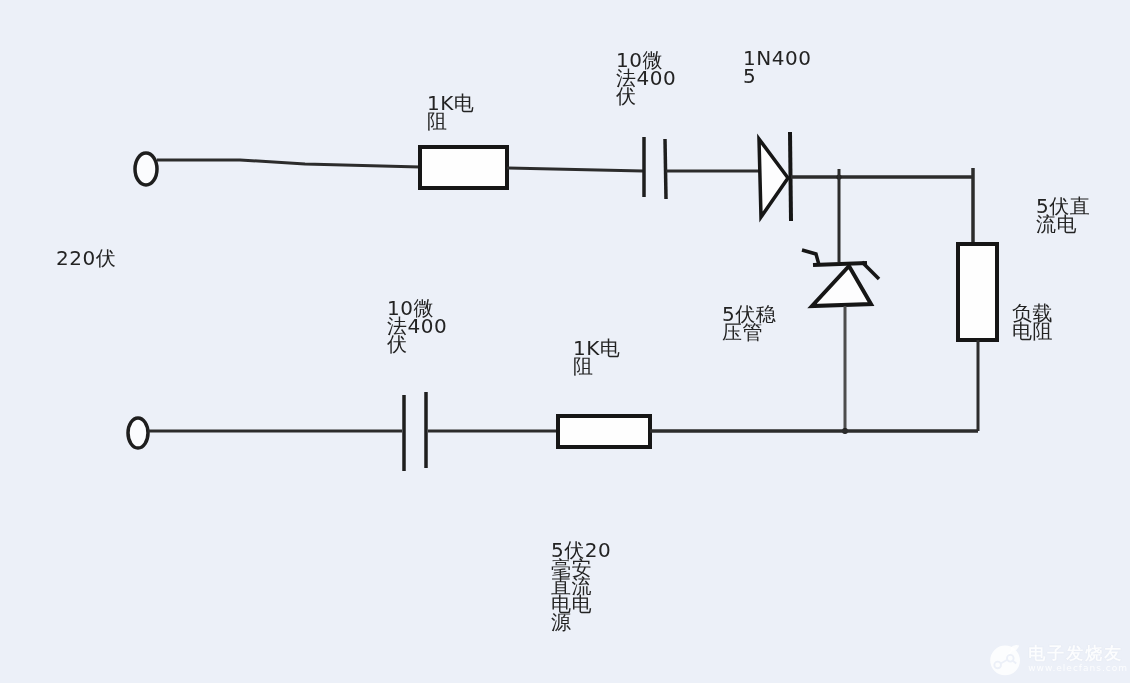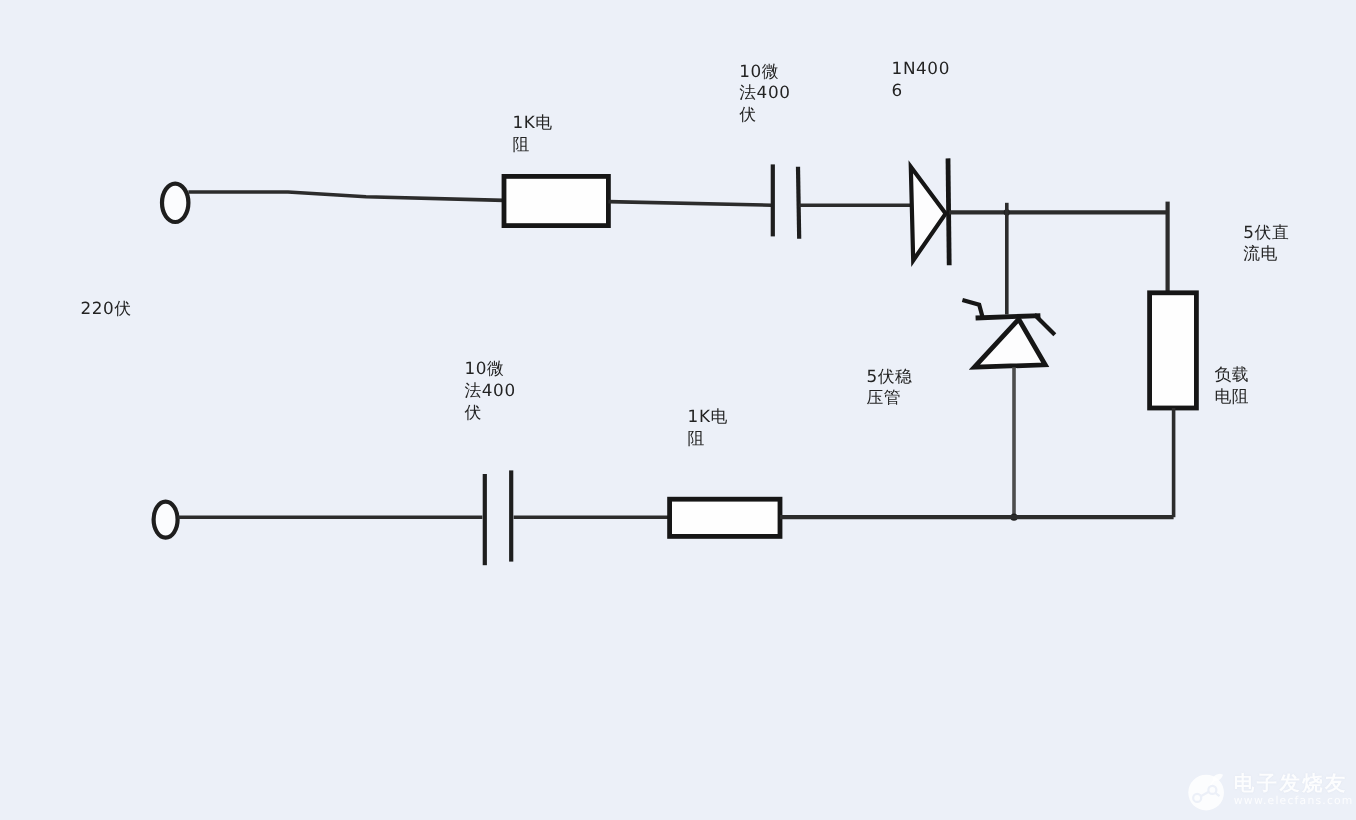--- a/index.html
+++ b/index.html
@@ -6,21 +6,21 @@
   html,body{margin:0;padding:0;}
   body{
     width:1130px;height:683px;position:relative;overflow:hidden;
     background:#ecf0f8;
     font-family:"DejaVu Sans",sans-serif;
   }
   .stage{position:absolute;inset:0;width:1130px;height:683px;}
   svg.circuit{position:absolute;left:0;top:0;}
   .lbl{
     position:absolute;
-    font-size:14px;line-height:18px;
+    font-size:20px;line-height:18px;
     color:#232323;
     white-space:pre-line;
     letter-spacing:0.5px;
   }
   .watermark{
     position:absolute;left:988px;top:634px;width:140px;height:49px;
     display:flex;align-items:center;gap:6px;
   }
   .wm-text{display:flex;flex-direction:column;line-height:1;}
   .wm-brand{
@@ -76,39 +76,44 @@
 
     <line x1="404" y1="395" x2="404" y2="471" stroke="#1e1e1e" stroke-width="3.5"></line>
     <line x1="426" y1="392" x2="426" y2="468" stroke="#1e1e1e" stroke-width="3.5"></line>
     <line x1="428" y1="431" x2="558" y2="431" stroke="#2c2c2c" stroke-width="3"></line>
 
     <rect x="558" y="416" width="92" height="31" fill="#fefefe" stroke="#161616" stroke-width="4"></rect>
 
     <line x1="650" y1="431" x2="978" y2="431" stroke="#2c2c2c" stroke-width="3.5"></line>
   </svg>
 
-  <div class="lbl" style="left:67px;top:249px">220伏</div>
+  <div class="lbl" style="left:56px;top:249px">220伏</div>
   <div class="lbl" style="left:427px;top:94px">1K电
 阻</div>
   <div class="lbl" style="left:616px;top:51px">10微
 法400
 伏</div>
   <div class="lbl" style="left:743px;top:49px">1N400
-6</div>
-  <div class="lbl" style="left:1036px;top:185px">5伏直
+5</div>
+  <div class="lbl" style="left:1036px;top:197px">5伏直
 流电</div>
   <div class="lbl" style="left:722px;top:305px">5伏稳
 压管</div>
   <div class="lbl" style="left:1012px;top:304px">负载
 电阻</div>
   <div class="lbl" style="left:387px;top:299px">10微
 法400
 伏</div>
   <div class="lbl" style="left:573px;top:339px">1K电
 阻</div>
+  <div class="lbl" style="left:551px;top:541px">5伏20
+毫安
+直流
+电电
+源</div>
 
   <div class="watermark">
     <svg width="46" height="46" viewBox="0 0 46 46">
       <circle cx="23" cy="25" r="20" fill="rgba(255,255,255,0.85)"></circle>
       <path d="M30 8 Q36 2 42 5 Q40 12 32 12 Q30 10 30 8 Z" fill="rgba(255,255,255,0.85)"></path>
       <line x1="32" y1="11" x2="27" y2="18" stroke="rgba(255,255,255,0.85)" stroke-width="2"></line>
       <circle cx="13" cy="31" r="4.5" fill="none" stroke="#ecf0f8" stroke-width="2.5"></circle>
       <circle cx="30" cy="22" r="4.5" fill="none" stroke="#ecf0f8" stroke-width="2.5"></circle>
       <line x1="17" y1="29" x2="26" y2="24" stroke="#ecf0f8" stroke-width="2.5"></line>
       <line x1="33" y1="25" x2="38" y2="29" stroke="#ecf0f8" stroke-width="2.5"></line>

